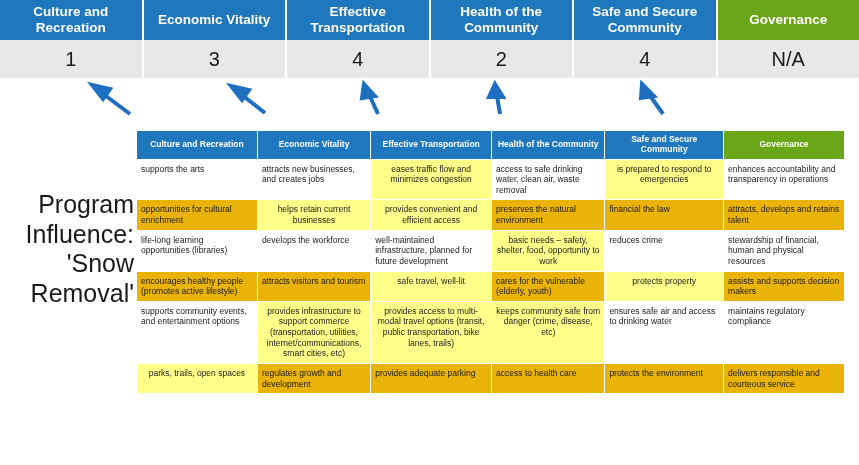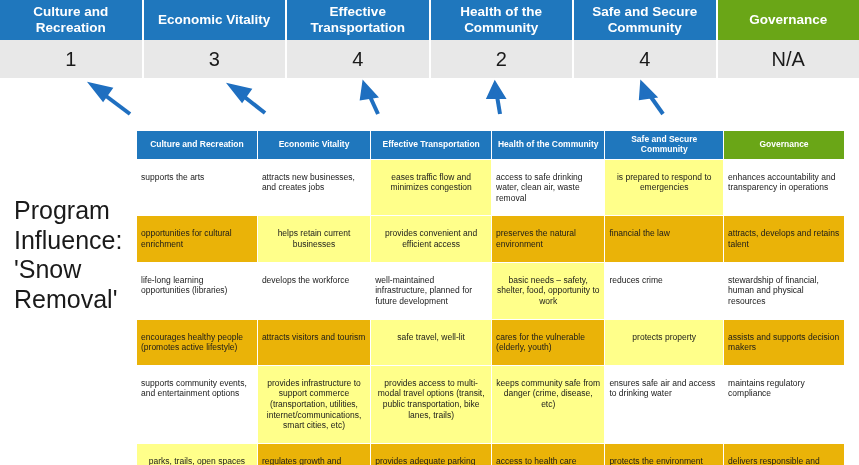--- a/index.html
+++ b/index.html
@@ -70,25 +70,26 @@
     left: 0;
     top: 78px;
     width: 859px;
     height: 52px;
   }
 
   
   #caption {
     position: absolute;
     left: 14px;
-    top: 196px;
+    top: 190px;
     width: 120px;
     font-size: 25px;
     color: #1a1a1a;
     line-height: 1.18;
+    text-align: right;
   }
 
   
   #matrix {
     position: absolute;
     left: 136px;
     top: 130px;
     width: 709px;
     border-collapse: collapse;
     table-layout: fixed;
@@ -102,21 +103,21 @@
     line-height: 1.15;
     border: 1px solid #ffffff;
     box-sizing: border-box;
   }
   #matrix th.blue { background: #1f77bd; }
   #matrix th.green { background: #6aa617; }
   #matrix td {
     font-size: 8.5px;
     color: #1a1a1a;
     vertical-align: top;
-    padding: 12px 4px;
+    padding: 4px 4px;
     line-height: 1.25;
     border: 1px solid #ffffff;
     background: #ffffff;
     box-sizing: border-box;
   }
   #matrix tr.alt td { background: #eab308; }
   #matrix td.hl { background: #ffff8a !important; text-align: center; }
   #matrix td.empty { background: #ffffff !important; border: none; }
   #matrix tr.alt td.empty { background: #ffffff !important; }
 </style>

